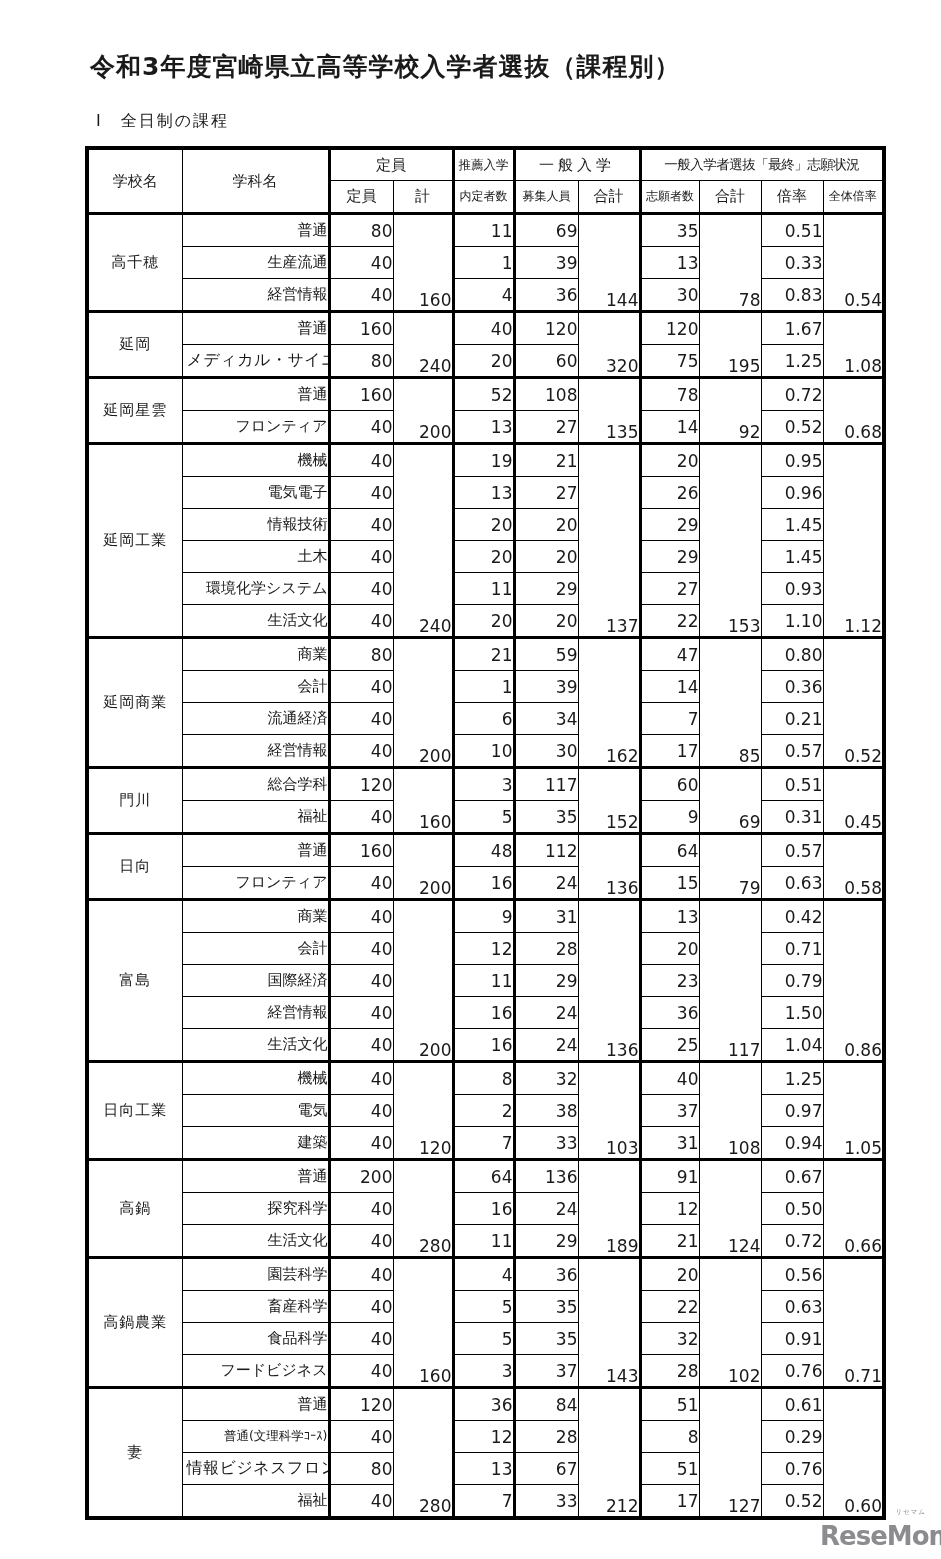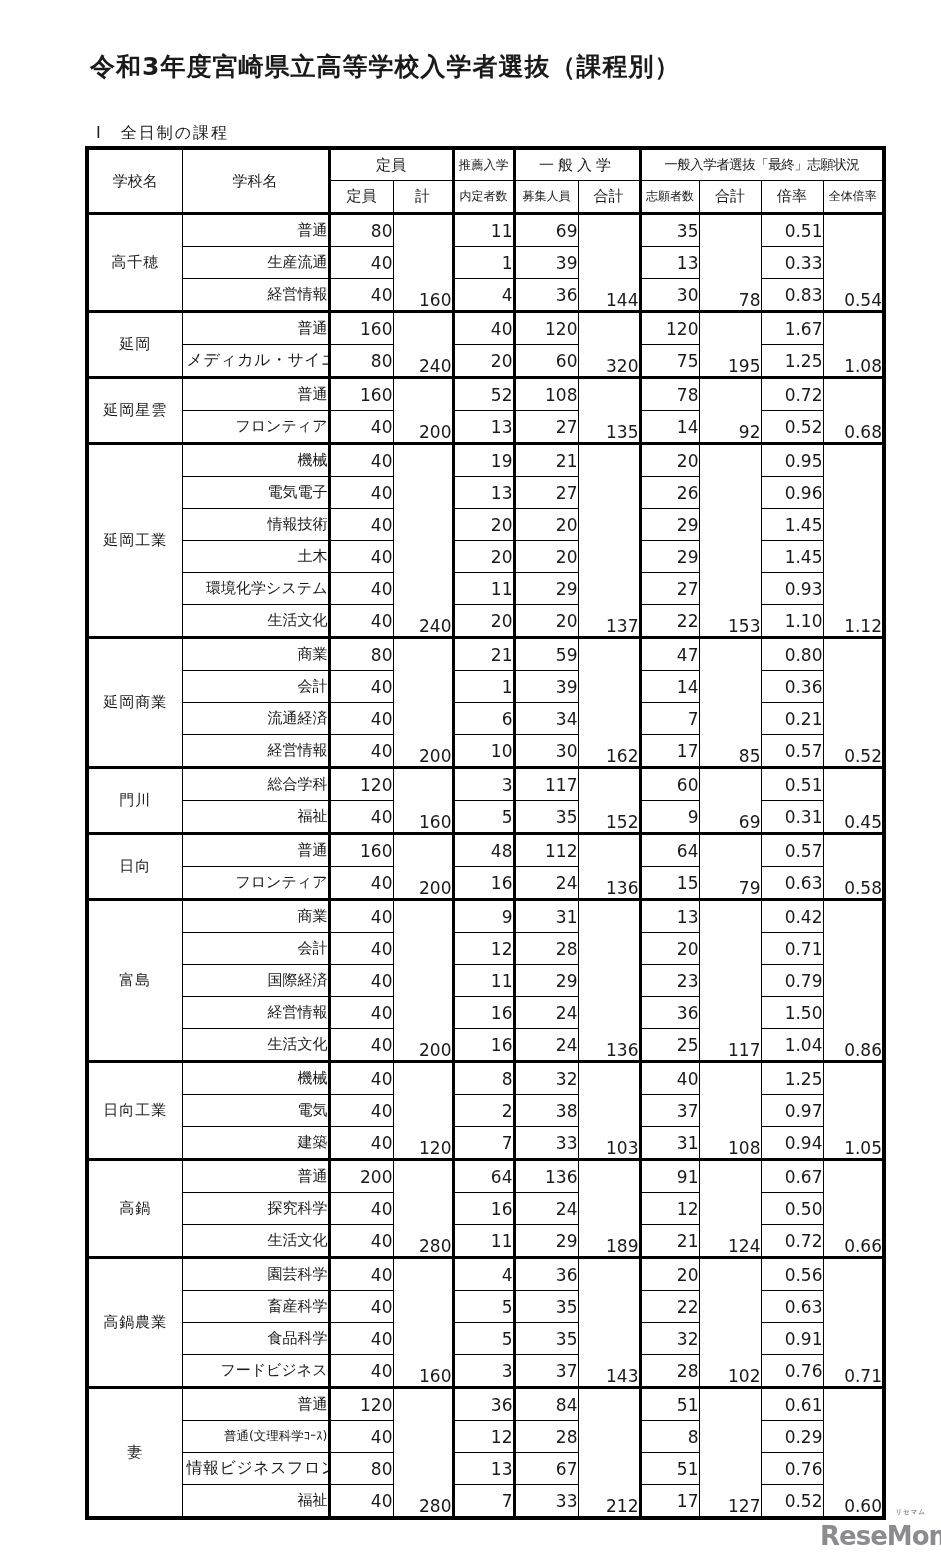--- a/index.html
+++ b/index.html
@@ -7,21 +7,21 @@
     width:941px;height:1559px;position:relative;background:#ffffff;
     font-family:"DejaVu Sans","Liberation Sans",sans-serif;color:#1a1a1a;
     overflow:hidden;
   }
   .doc-title{
     position:absolute;left:90px;top:50px;
     font-size:25px;font-weight:bold;letter-spacing:1px;white-space:nowrap;
   }
   .section-label{
     position:absolute;left:96px;top:111px;
-    font-size:16px;letter-spacing:2px;white-space:nowrap;margin-top:12px;
+    font-size:16px;letter-spacing:2px;white-space:nowrap;
   }
   table.adm{
     position:absolute;left:85px;top:146px;width:797px;
     border-collapse:collapse;table-layout:fixed;
     border:4px solid #000;
   }
   table.adm th, table.adm td{
     border:1px solid #000;padding:0;overflow:hidden;white-space:nowrap;
   }
   thead th{font-weight:normal;font-size:15px;text-align:center;height:30px;}
@@ -39,21 +39,21 @@
   td.num{text-align:right;padding-right:9px;font-variant-numeric:tabular-nums;}
   td.merged{vertical-align:bottom;padding-bottom:5px;}
   .bl{border-left:3px solid #000 !important;}
   tbody tr.group-start td{border-top:3px solid #000;}
   .logo{
     position:absolute;left:820px;top:1516px;width:118px;height:40px;
     color:#8b8b90;font-weight:bold;font-size:26px;letter-spacing:-1px;
     line-height:40px;
   }
   .logo .ruby{
-    position:absolute;right:12px;top:-7px;font-size:6.5px;font-weight:bold;
+    position:absolute;right:12px;top:-7px;font-size:6.5px;font-weight:normal;
     letter-spacing:1px;line-height:1;
   }
 </style>
 </head>
 <body>
 
 <div class="doc-title">令和3年度宮崎県立高等学校入学者選抜（課程別）</div>
 <div class="section-label">Ⅰ　全日制の課程</div>
 
 <table class="adm">

